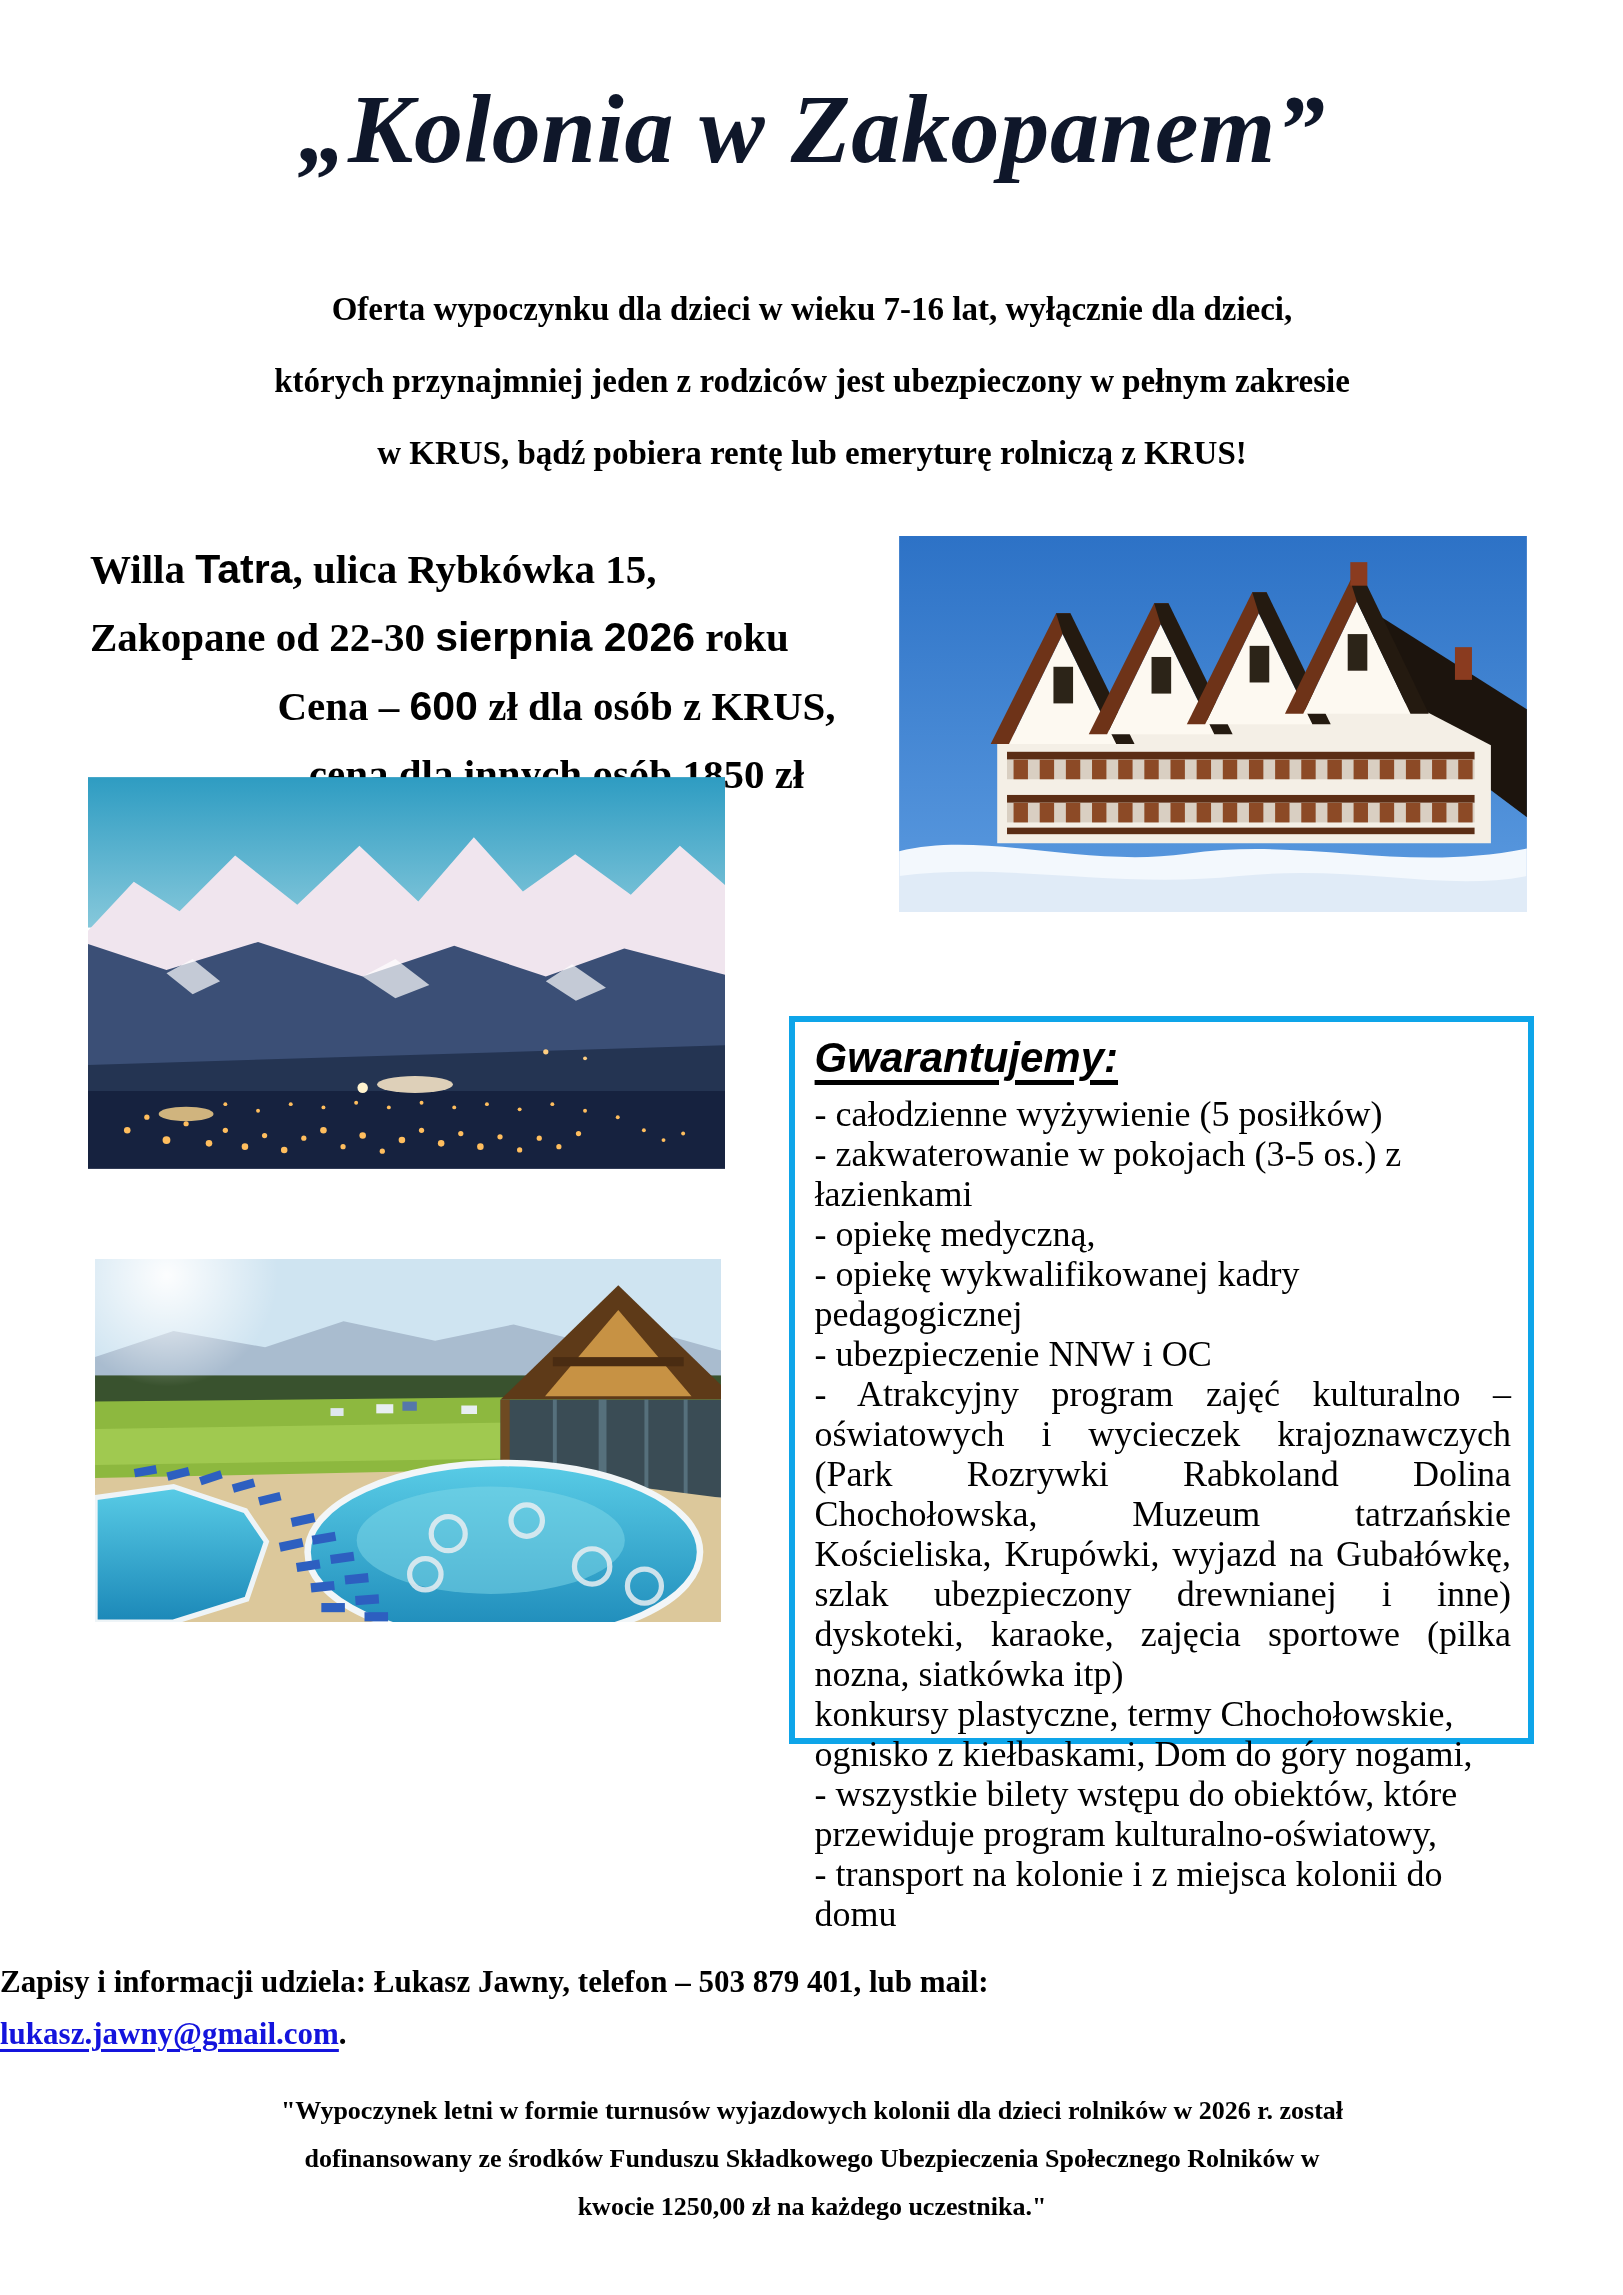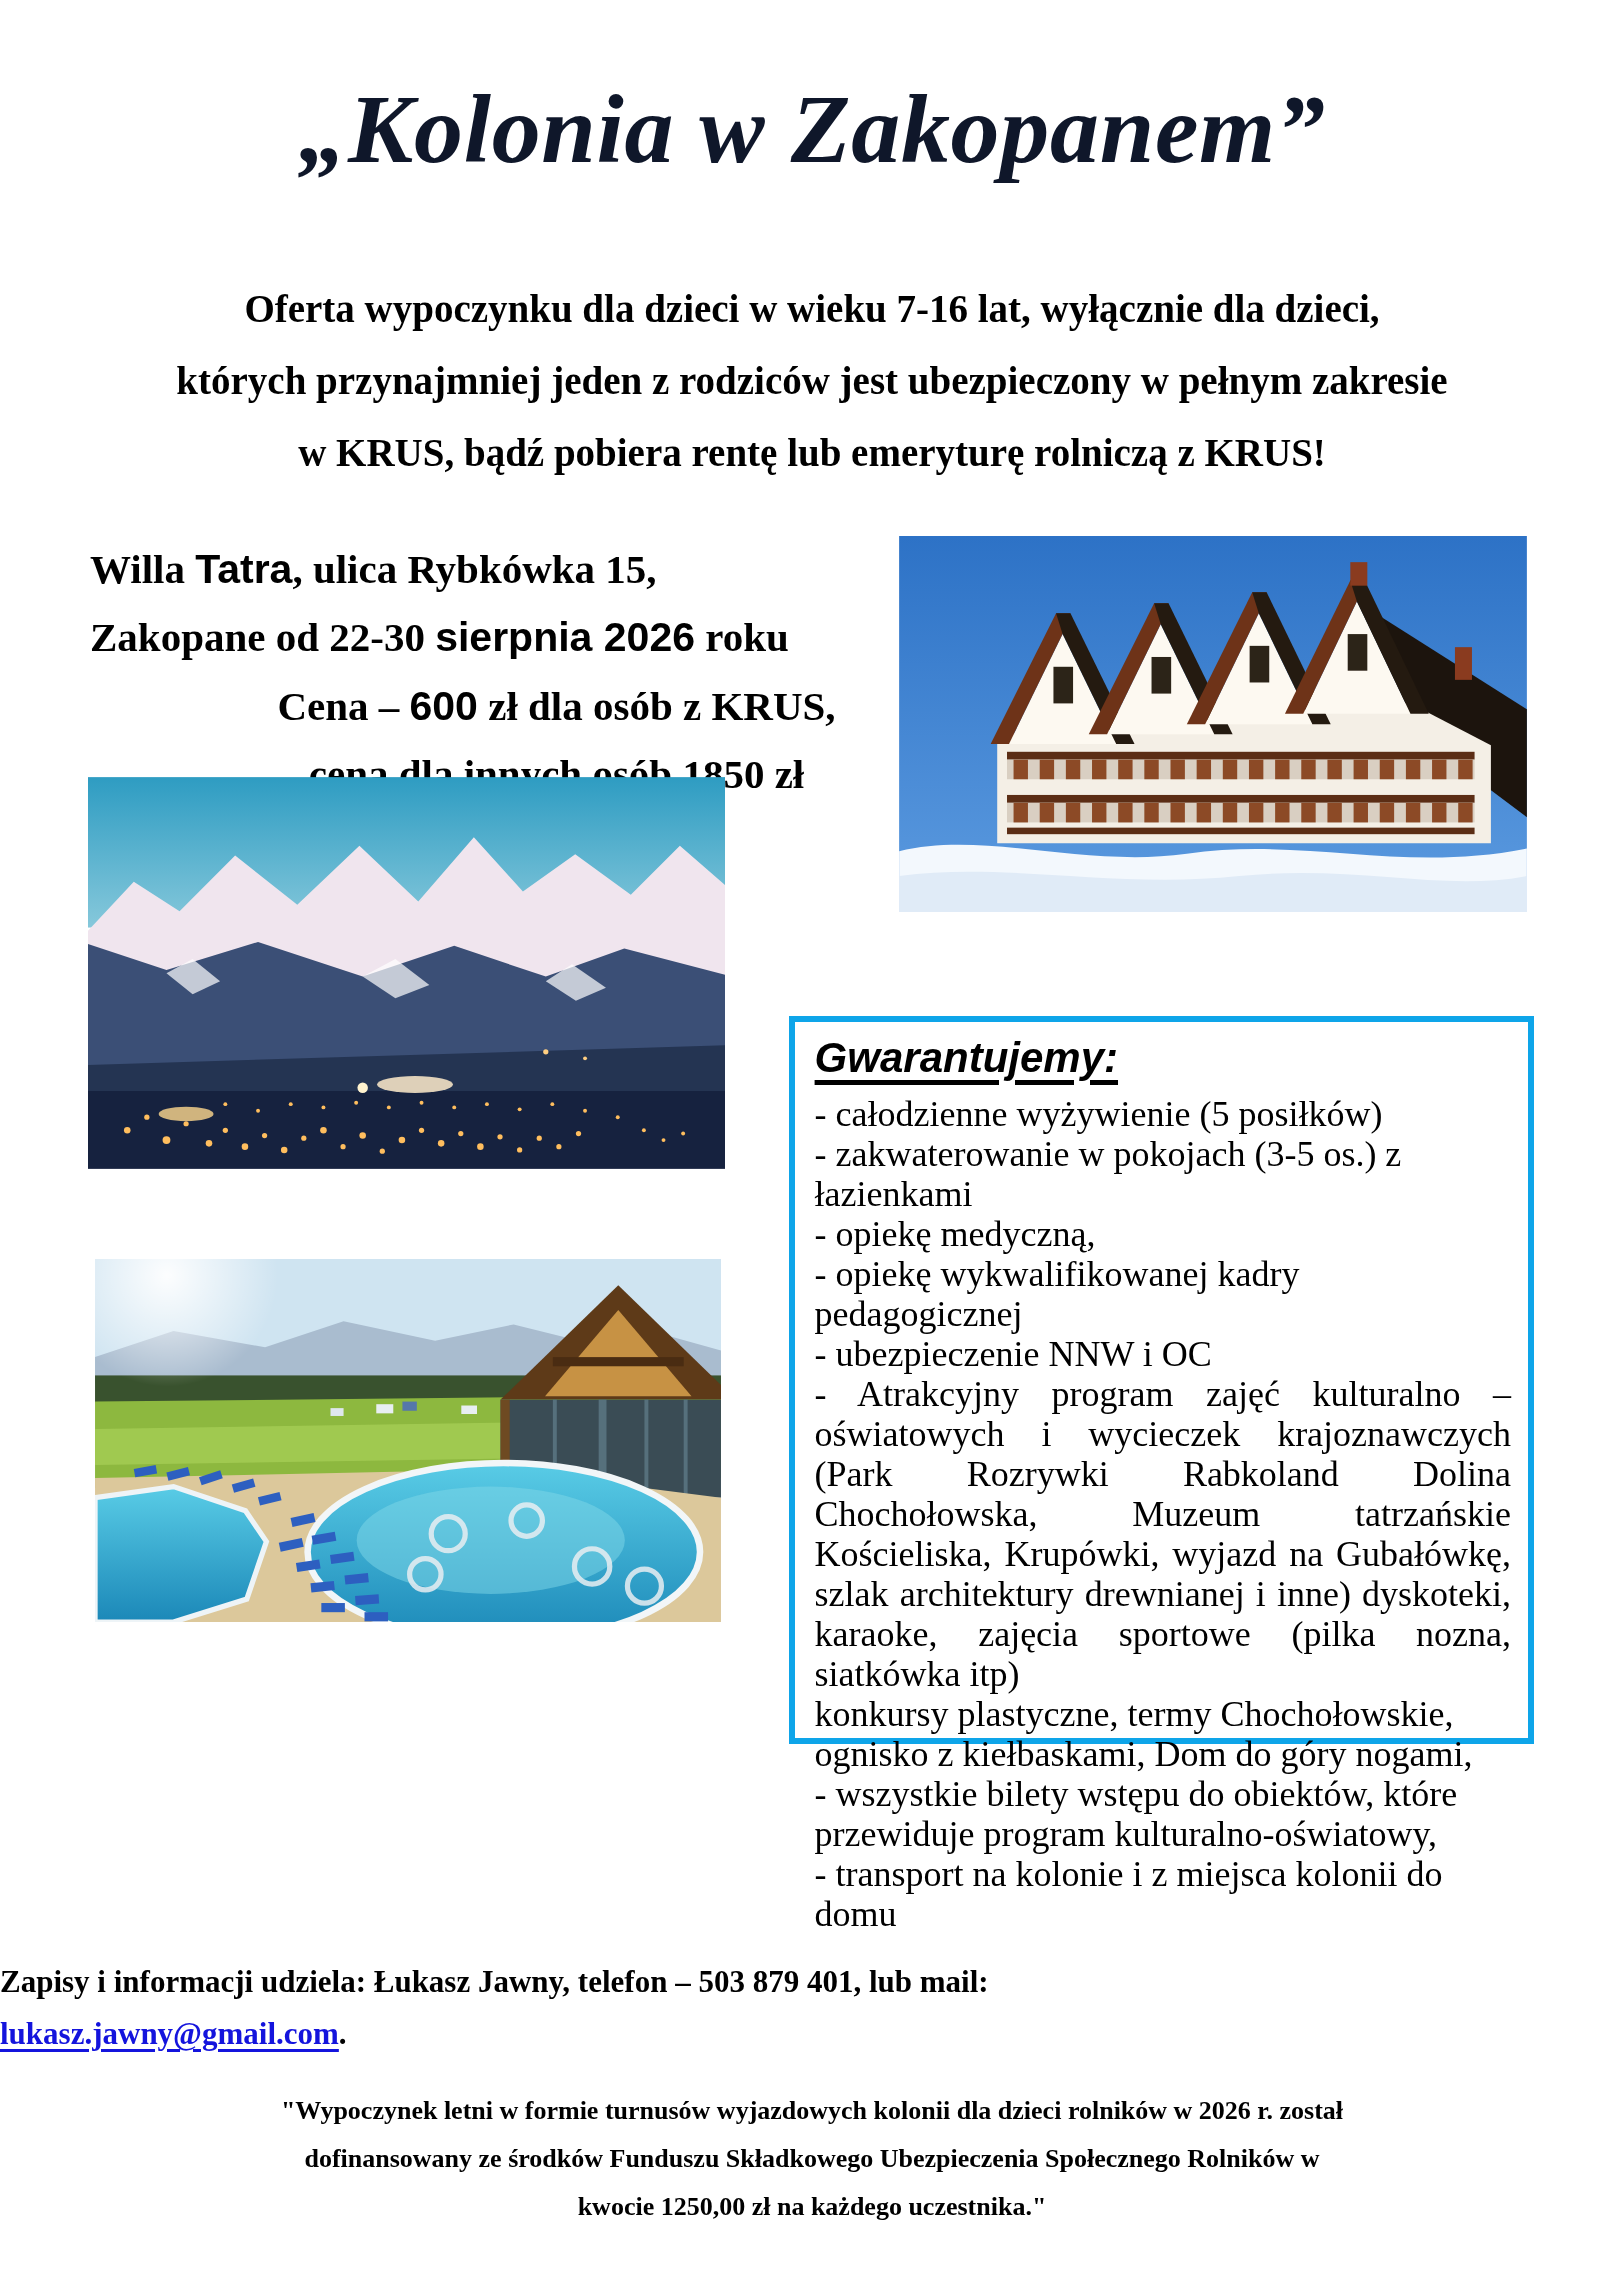--- a/index.html
+++ b/index.html
@@ -1,21 +1,21 @@
 <!DOCTYPE html>
 <html style="font-size:10.5px"><head>
 <meta charset="utf-8">
 <style>
   html,body{margin:0;padding:0;background:#ffffff;}
   .page{position:relative;width:1624px;height:2295px;background:#fff;
         font-family:"Liberation Serif",serif;color:#000;overflow:hidden;}
   .title{position:absolute;top:73px;left:0;width:100%;text-align:center;
          font-size:98px;font-weight:bold;font-style:italic;letter-spacing:0.7px;}
   .intro{position:absolute;top:273px;left:65px;right:65px;text-align:center;
-         font-weight:bold;font-size:39px;line-height:72px;}
+         font-weight:bold;font-size:33px;line-height:72px;}
   .venue{position:absolute;left:90px;top:535px;font-size:41px;font-weight:bold;line-height:68px;white-space:nowrap;}
   .price{position:absolute;left:236px;top:672px;width:641px;text-align:center;
          font-size:41px;font-weight:bold;line-height:68px;white-space:nowrap;}
   .sans{font-family:"Liberation Sans",sans-serif;}
   .photo{position:absolute;overflow:hidden;}
   .photo svg{display:block;}
   #villa{left:899px;top:536px;width:628px;height:376px;}
   #mountains{left:88px;top:777px;width:637px;height:392px;}
   #pools{left:95px;top:1259px;width:626px;height:363px;}
   .gbox{position:absolute;left:789px;top:1016px;width:745px;height:728px;
@@ -201,21 +201,21 @@
     </svg>
   </div>
 
   <div class="gbox">
     <div class="gheading">Gwarantujemy:</div>
     <div class="gitem">- całodzienne wyżywienie (5 posiłków)</div>
     <div class="gitem">- zakwaterowanie w pokojach (3-5 os.) z łazienkami</div>
     <div class="gitem">- opiekę  medyczną,</div>
     <div class="gitem">- opiekę wykwalifikowanej kadry pedagogicznej</div>
     <div class="gitem">- ubezpieczenie NNW i OC</div>
-    <div class="gitem justify">- Atrakcyjny program zajęć kulturalno – oświatowych i wycieczek krajoznawczych (Park Rozrywki Rabkoland Dolina Chochołowska, Muzeum tatrzańskie Kościeliska, Krupówki, wyjazd na Gubałówkę, szlak architektury drewnianej i inne) dyskoteki, karaoke, zajęcia sportowe (pilka nozna, siatkówka itp)</div>
+    <div class="gitem justify">- Atrakcyjny program zajęć kulturalno – oświatowych i wycieczek krajoznawczych (Park Rozrywki Rabkoland Dolina Chochołowska, Muzeum tatrzańskie Kościeliska, Krupówki, wyjazd na Gubałówkę, szlak ubezpieczony drewnianej i inne) dyskoteki, karaoke, zajęcia sportowe (pilka nozna, siatkówka itp)</div>
     <div class="gitem">konkursy plastyczne, termy Chochołowskie, ognisko z kiełbaskami, Dom do góry nogami,</div>
     <div class="gitem">- wszystkie bilety wstępu do obiektów, które przewiduje program kulturalno-oświatowy,</div>
     <div class="gitem">- transport na kolonie i z miejsca kolonii do domu</div>
   </div>
 
   <div class="photo" id="pools" role="img" aria-label="thermal-pools-photo">
     <svg width="626" height="363" viewBox="0 0 957 555">
       <defs>
         <linearGradient id="g3pool" x1="0" y1="0" x2="0" y2="1">
           <stop offset="0" stop-color="#59cce6"></stop>

